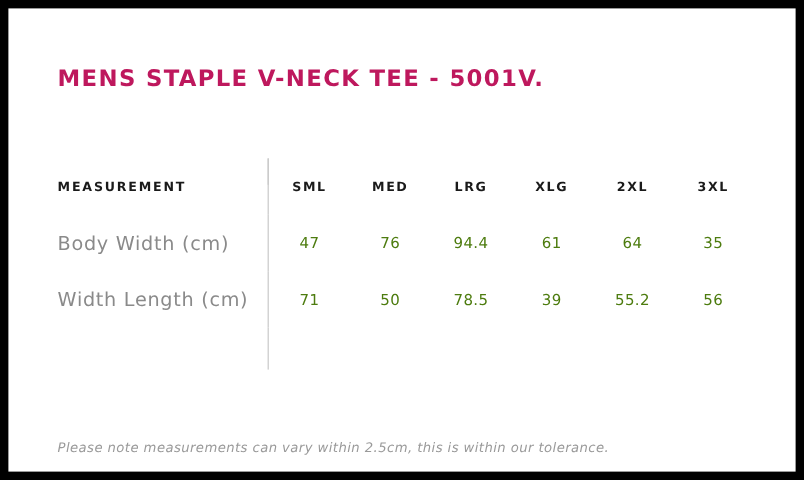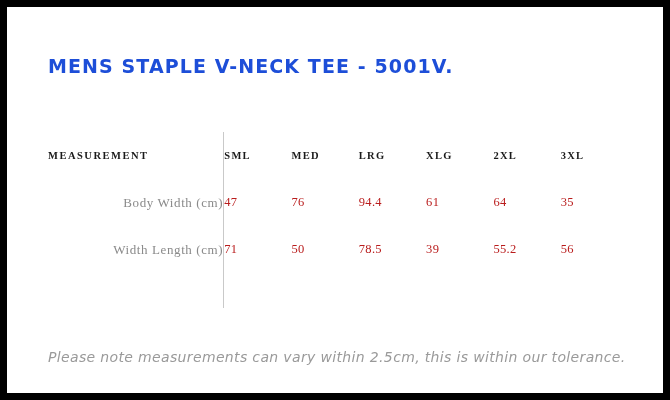--- a/index.html
+++ b/index.html
@@ -22,75 +22,73 @@
     background: #ffffff;
     box-sizing: border-box;
   }
   .title {
     position: absolute;
     left: 41px;
     top: 48px;
     font-size: 19px;
     font-weight: bold;
     letter-spacing: 1.1px;
-    color: #1d4ed8;
+    color: #be185d;
     white-space: nowrap;
   }
   .table-wrap {
     position: absolute;
     left: 41px;
     top: 125px;
     width: 580px;
   }
   table.size-table {
     border-collapse: collapse;
     width: 580px;
     table-layout: fixed;
   }
   table.size-table th,
   table.size-table td {
     padding: 0;
     margin: 16px;
     height: 47px;
     vertical-align: middle;
-    font-family: Liberation Serif, serif;
   }
   th.col-measure, td.col-measure {
     width: 175px;
     text-align: left;
     padding-left: 4px;
     box-sizing: border-box;
   }
   th.col-size, td.col-size {
     width: 67px;
-    text-align: left;
+    text-align: center;
   }
   
   th.col-measure, td.col-measure {
     border-right: 1px solid #c9c9c9;
   }
   thead th {
     font-size: 10.5px;
     font-weight: bold;
     letter-spacing: 1.3px;
     color: #1a1a1a;
   }
   thead th.col-measure {
     letter-spacing: 1.5px;
   }
   tbody td.col-measure {
-    font-size: 13px;
+    font-size: 16px;
     letter-spacing: 0.6px;
     color: #8a8a8a;
     font-weight: normal;
-    text-align: right;
   }
   tbody td.col-size {
     font-size: 12.5px;
-    color: #b91c1c;
+    color: #4d7c0f;
     letter-spacing: 0.3px;
   }
   
   .divider-top {
     position: absolute;
     left: 216px;
     top: 125px;
     width: 1px;
     height: 22px;
     background: #c9c9c9;
@@ -99,22 +97,22 @@
     position: absolute;
     left: 216px;
     top: 266px;
     width: 1px;
     height: 35px;
     background: #c9c9c9;
   }
   .note {
     position: absolute;
     left: 41px;
-    top: 342px;
-    font-size: 14px;
+    top: 360px;
+    font-size: 11px;
     font-style: italic;
     color: #9a9a9a;
     letter-spacing: 0.35px;
     white-space: nowrap;
   }
 </style>
 </head>
 <body>
 
 <div class="page">

